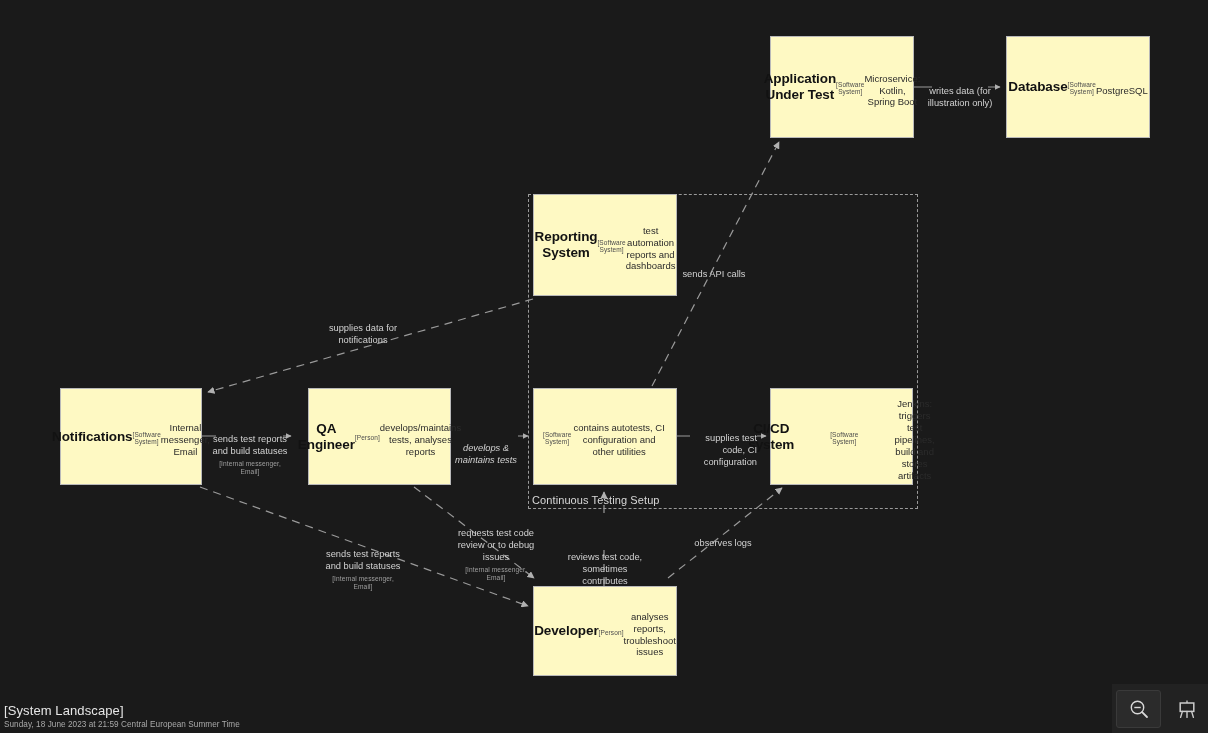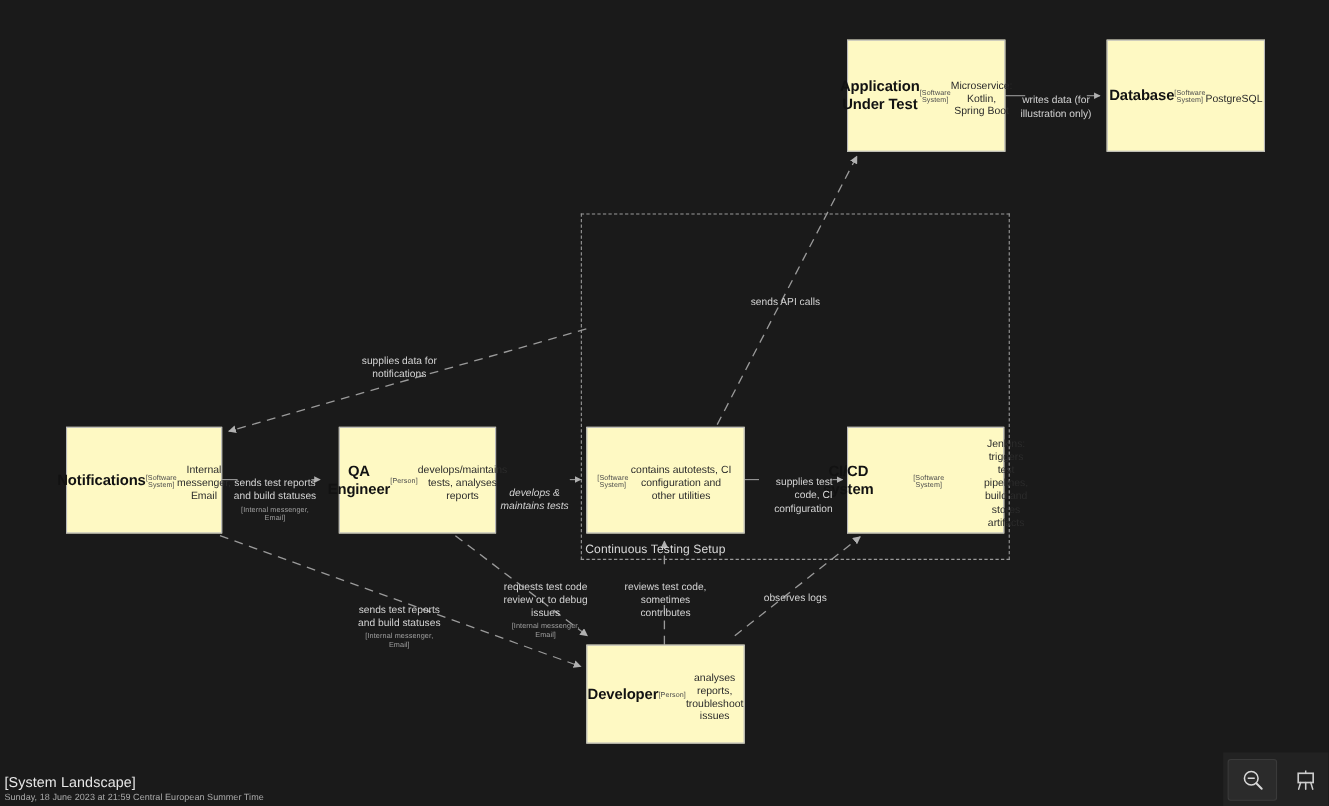--- a/index.html
+++ b/index.html
@@ -203,20 +203,25 @@
     <div class="n-type">[Software System]</div>
     <div class="n-desc">Microservice: Kotlin, Spring Boot</div>
   </div>
 
   <div class="node" style="left:1006px; top:36px; width:144px; height:102px;">
     <div class="n-title">Database</div>
     <div class="n-type">[Software System]</div>
     <div class="n-desc">PostgreSQL</div>
   </div>
 
+  <div class="node" style="left:533px; top:194px; width:144px; height:102px;">
+    <div class="n-title">Reporting System</div>
+    <div class="n-type">[Software System]</div>
+    <div class="n-desc">test automation reports and dashboards</div>
+  </div>
 
   <div class="node" style="left:60px; top:388px; width:142px; height:97px;">
     <div class="n-title">Notifications</div>
     <div class="n-type">[Software System]</div>
     <div class="n-desc">Internal messenger, Email</div>
   </div>
 
   <div class="node" style="left:296px; top:388px; width:143px; height:97px;margin-left:12px;">
     <div class="n-title">QA Engineer</div>
     <div class="n-type">[Person]</div>
@@ -268,21 +273,21 @@
   <div class="edge-label" style="left:322px; top:537px; width:82px;">
     <span>sends test reports and build statuses</span>
     <span class="tech">[Internal messenger, Email]</span>
   </div>
 
   <div class="edge-label" style="left:456px; top:516px; width:80px;">
     <span>requests test code review or to debug issues</span>
     <span class="tech">[Internal messenger, Email]</span>
   </div>
 
-  <div class="edge-label" style="left:566px; top:516px; width:78px;">
+  <div class="edge-label" style="left:566px; top:540px; width:78px;">
     <span>reviews test code, sometimes contributes</span>
   </div>
 
   <div class="edge-label" style="left:687px; top:526px; width:72px;">
     <span>observes logs</span>
   </div>
 
   <div id="footer">
     <div class="f-title">[System Landscape]</div>
     <div class="f-sub">Sunday, 18 June 2023 at 21:59 Central European Summer Time</div>

